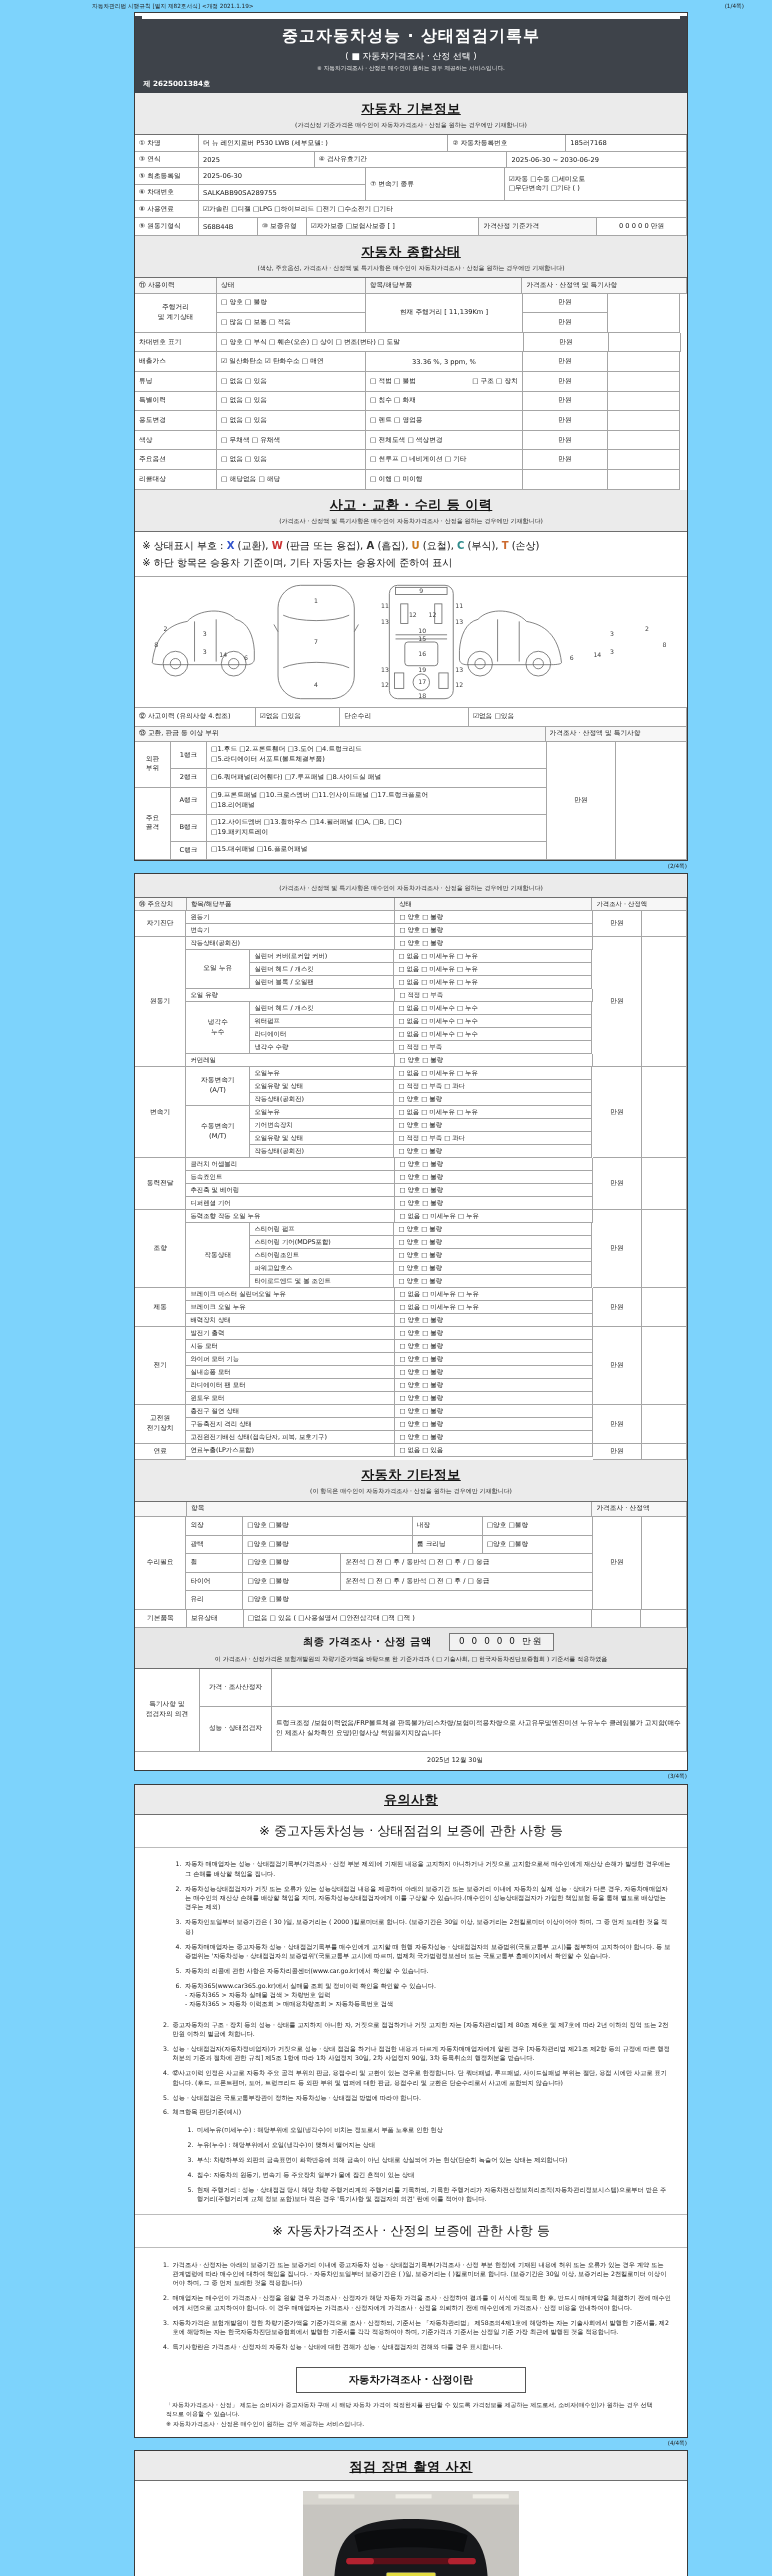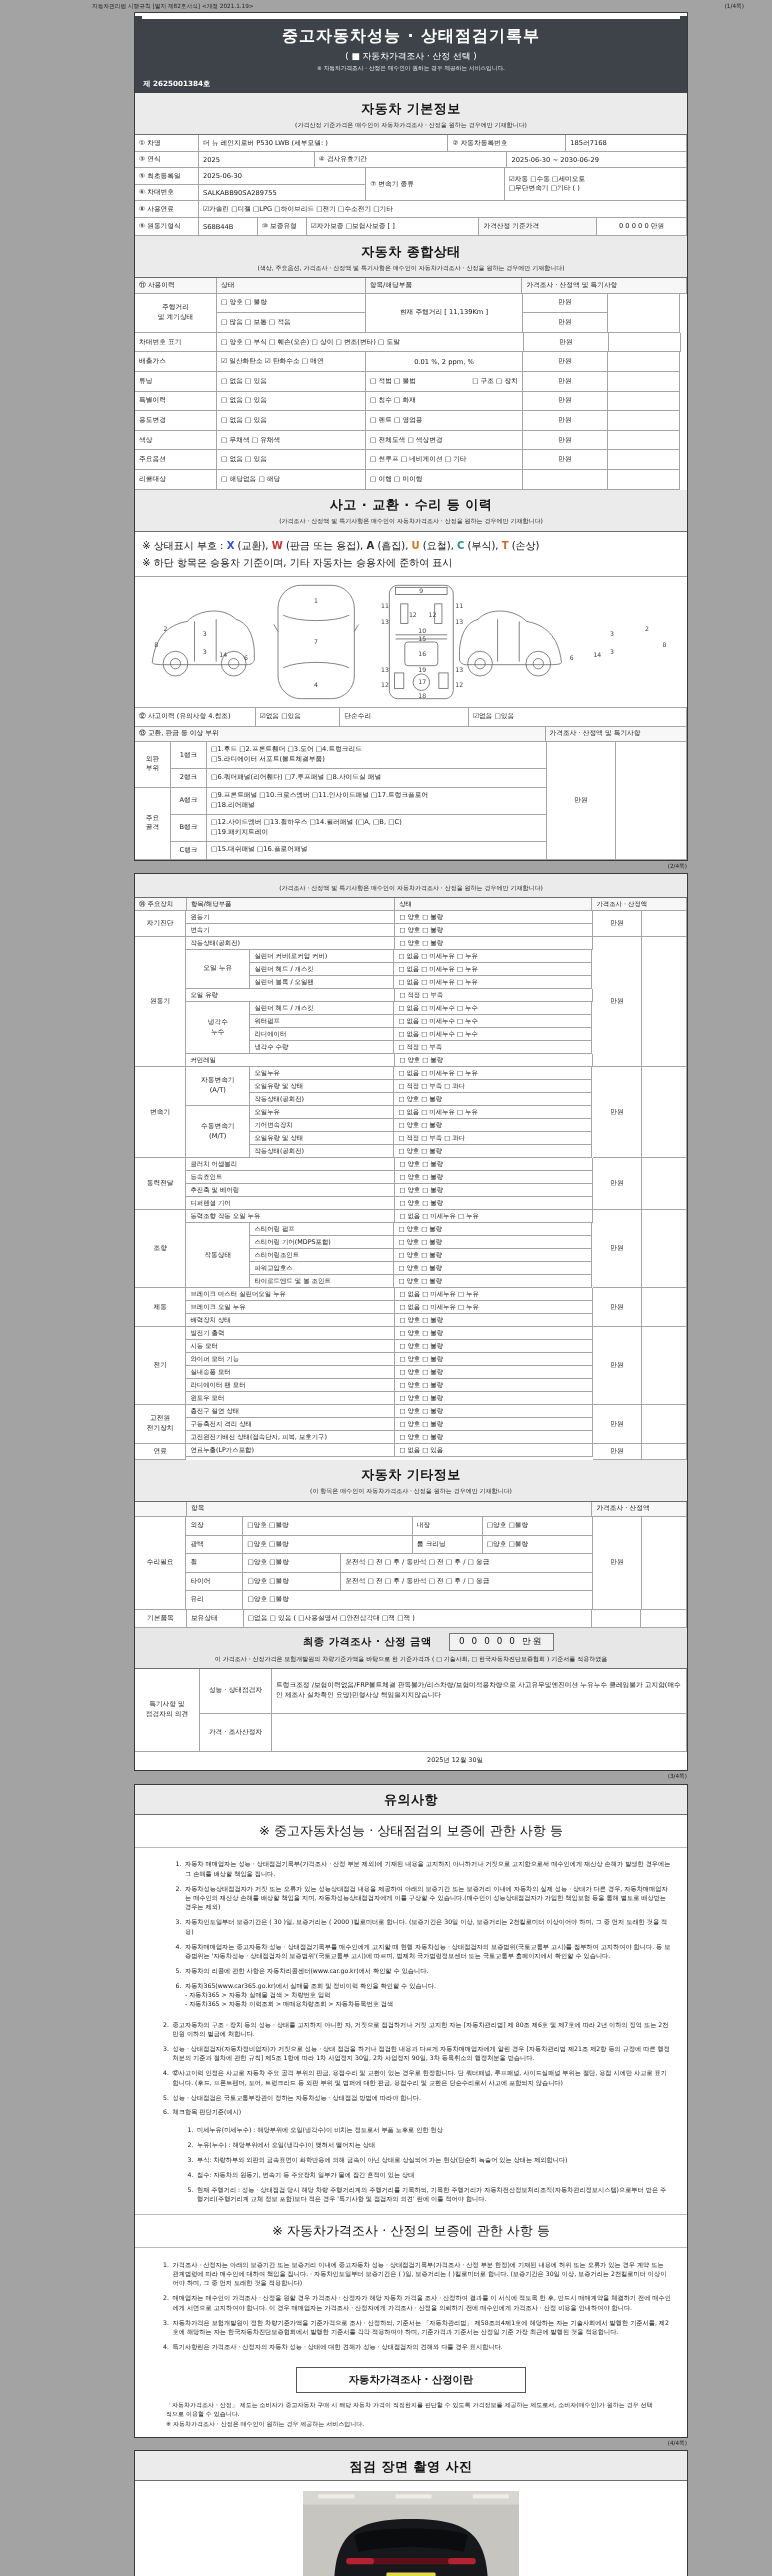--- a/index.html
+++ b/index.html
@@ -1,32 +1,32 @@
 <!DOCTYPE html>
 <html style="font-size:8.2px"><head>
 <meta charset="utf-8">
 <style>
   html,body{margin:0;padding:0;background:#fff;}
   body{font-family:"DejaVu Sans","Liberation Sans",sans-serif;color:#141414;}
-  #page{width:773px;height:2576px;overflow:hidden;background:#a3a3a3;position:relative;}
+  #page{width:773px;height:2576px;overflow:hidden;background:#7dd3fc;position:relative;}
   .wrap{margin-left:92px;width:654px;}
   .topline{display:flex;justify-content:space-between;font-size:5.7px;color:#222;padding:2.6px 2.1px 1.5px 0;}
   .content{margin-left:42px;width:554px;}
   .pagemark{text-align:right;font-size:5.7px;color:#222;padding:2.1px 1px;}
   
   .t{border:1px solid #3b3b3b;background:#fff;box-sizing:border-box;}
   .r{display:flex;align-items:stretch;}
   .col{display:flex;flex-direction:column;}
   .c{border-right:0.5px solid #a6a6a6;border-bottom:0.5px solid #a6a6a6;padding:1.5px 4.1px;font-size:6.7px;
      display:flex;align-items:center;box-sizing:border-box;min-height:15.5px;}
   .cc{justify-content:center;text-align:center;}
   .ml{white-space:pre-line;line-height:1.45;}
   .sb{justify-content:space-between;}
   .band{background:#ebebeb;border-bottom:0.5px solid #6e6e6e;text-align:center;padding:6.7px 0 4.6px;}
-  .band .bt{font-size:13px;font-weight:bold;letter-spacing:0.5px;}
+  .band .bt{font-size:13px;font-weight:bold;letter-spacing:0.5px;text-decoration:underline;}
   .band .bs{font-size:6px;margin-top:2.6px;color:#222;}
   .darkhead{background:#3e434a;color:#fff;text-align:center;padding:0 0 3.1px 0;}
   .darkhead .wbar{height:2.6px;background:#fff;margin:3.1px 7.2px 7.2px;}
   .darkhead .dt{font-size:16px;font-weight:bold;letter-spacing:1px;}
   .darkhead .ds{font-size:8.8px;margin-top:3.6px;}
   .darkhead .dn{font-size:5.7px;margin-top:2.6px;color:#e9e9e9;}
   .darkhead .dno{text-align:left;font-size:7.2px;font-weight:bold;padding:6.2px 0 1px 8.2px;}
   .w70{width:36px}.w95{width:49px}.w100{width:52px}.w110{width:57px}.w115{width:59px}.w125{width:64px}
   .w130{width:67px}.w135{width:70px}.w140{width:72px}.w160{width:82px}.w165{width:85px}.w190{width:98px}
   .w215{width:111px}.w225{width:116px}.w230{width:118px}.w270{width:139px}.w280{width:144px}
@@ -143,21 +143,21 @@
       </div>
       <div class="r">
             <div class="c w160 h38">차대번호 표기</div>
             <div class="c w595 h38">□ 양호   □ 부식   □ 훼손(오손)   □ 상이   □ 변조(변타)   □ 도말</div>
             <div class="c w165 h38 cc">만원</div>
             <div class="c w140 h38"></div>
           </div>
       <div class="r">
             <div class="c w160 h38">배출가스</div>
             <div class="c w290 h38">☑ 일산화탄소   ☑ 탄화수소   □ 매연</div>
-            <div class="c w305 h38 cc">0.01 %,        2 ppm,              %</div>
+            <div class="c w305 h38 cc">33.36 %,        3 ppm,              %</div>
             <div class="c w165 h38 cc">만원</div>
             <div class="c w140 h38"></div>
           </div>
       <div class="r">
             <div class="c w160 h38">튜닝</div>
             <div class="c w290 h38">□ 없음   □ 있음</div>
             <div class="c w305 h38 sb">
               <span>□ 적법   □ 불법</span>
               <span>□ 구조   □ 장치</span>
             </div>
@@ -666,26 +666,26 @@
         <span class="fl">최종 가격조사 · 산정 금액</span>
         <span class="fa">0 0 0 0 0 만원</span>
         <div class="fn">이 가격조사 · 산정가격은 보험개발원의 차량기준가액을 바탕으로 한 기준가격과 ( □ 기술사회, □ 한국자동차진단보증협회 ) 기준서를 적용하였음</div>
       </div>
 
       <div class="r">
         <div class="c w130 cc ml">특기사항 및
 점검자의 의견</div>
         <div class="col w945">
           <div class="r">
+                <div class="c w140 cc ml" style="min-height:38px">가격 · 조사산정자</div>
+                <div class="c w805" style="min-height:38px"></div>
+              </div>
+          <div class="r">
                 <div class="c w140 cc ml" style="min-height:45px">성능 · 상태점검자</div>
                 <div class="c w805 ml" style="min-height:45px">트렁크조정 /보험이력없음/FRP볼트체결 판독불가/리스차량/보험미적용차량으로 사고유무및엔진미션 누유누수 클레임불가 고지함(매수인 제조사 실차확인 요망)민형사상 책임을지지않습니다</div>
-              </div>
-          <div class="r">
-                <div class="c w140 cc ml" style="min-height:38px">가격 · 조사산정자</div>
-                <div class="c w805" style="min-height:38px"></div>
               </div>
         </div>
       </div>
       <div style="text-align:center;padding:4.1px 0 5.2px 88px;font-size:6.4px">2025년 12월 30일</div>
     </div>
     <div class="pagemark">(3/4쪽)</div>
 
     <div class="t">
       <div class="band">
         <div class="bt">유의사항</div>

